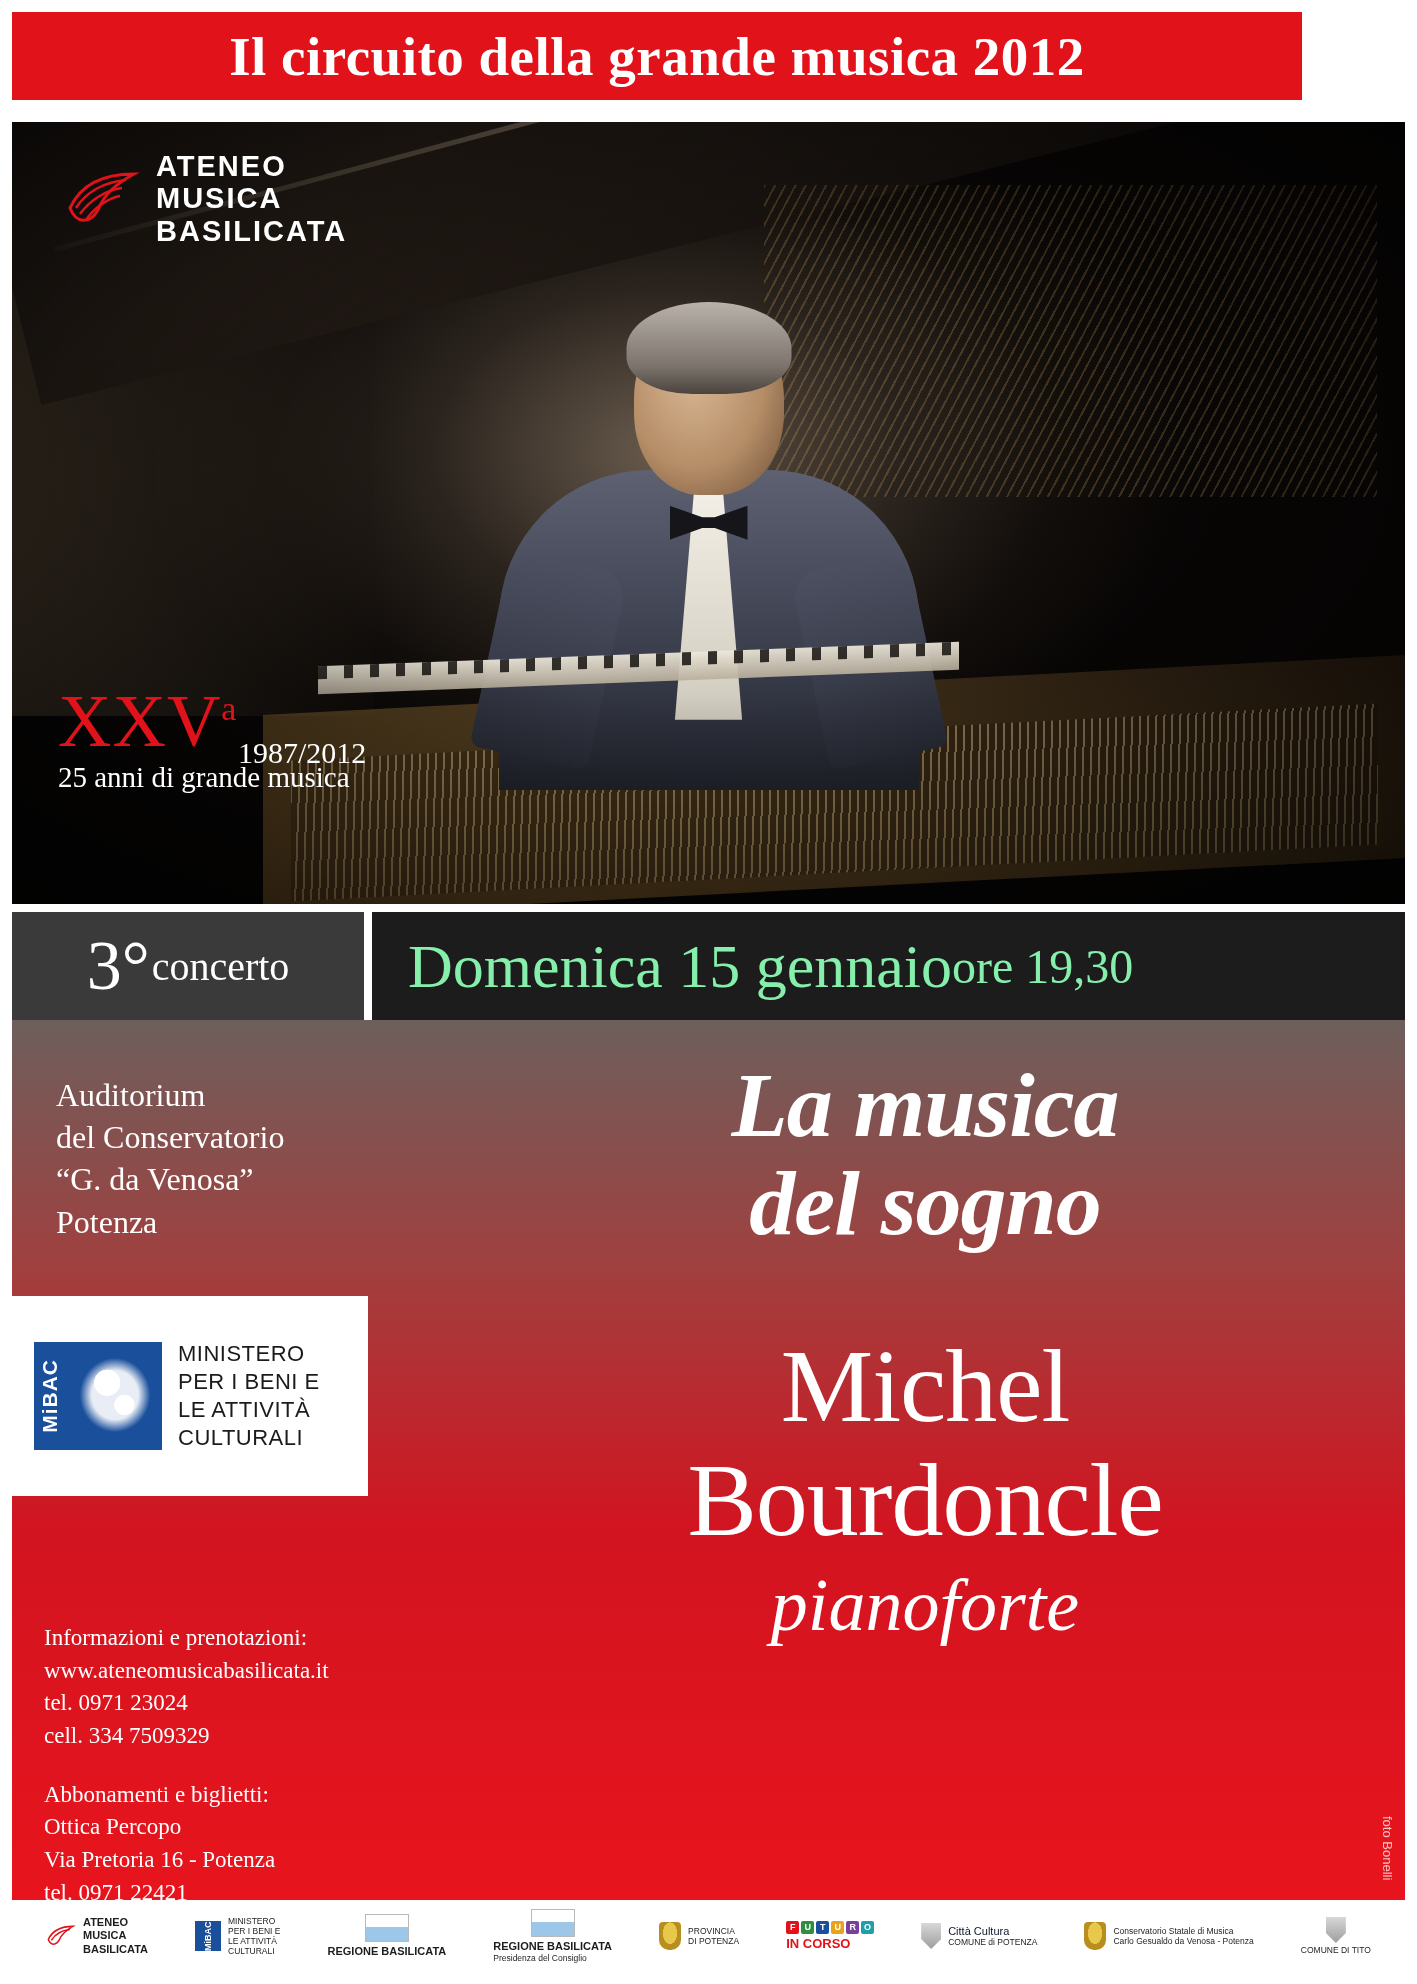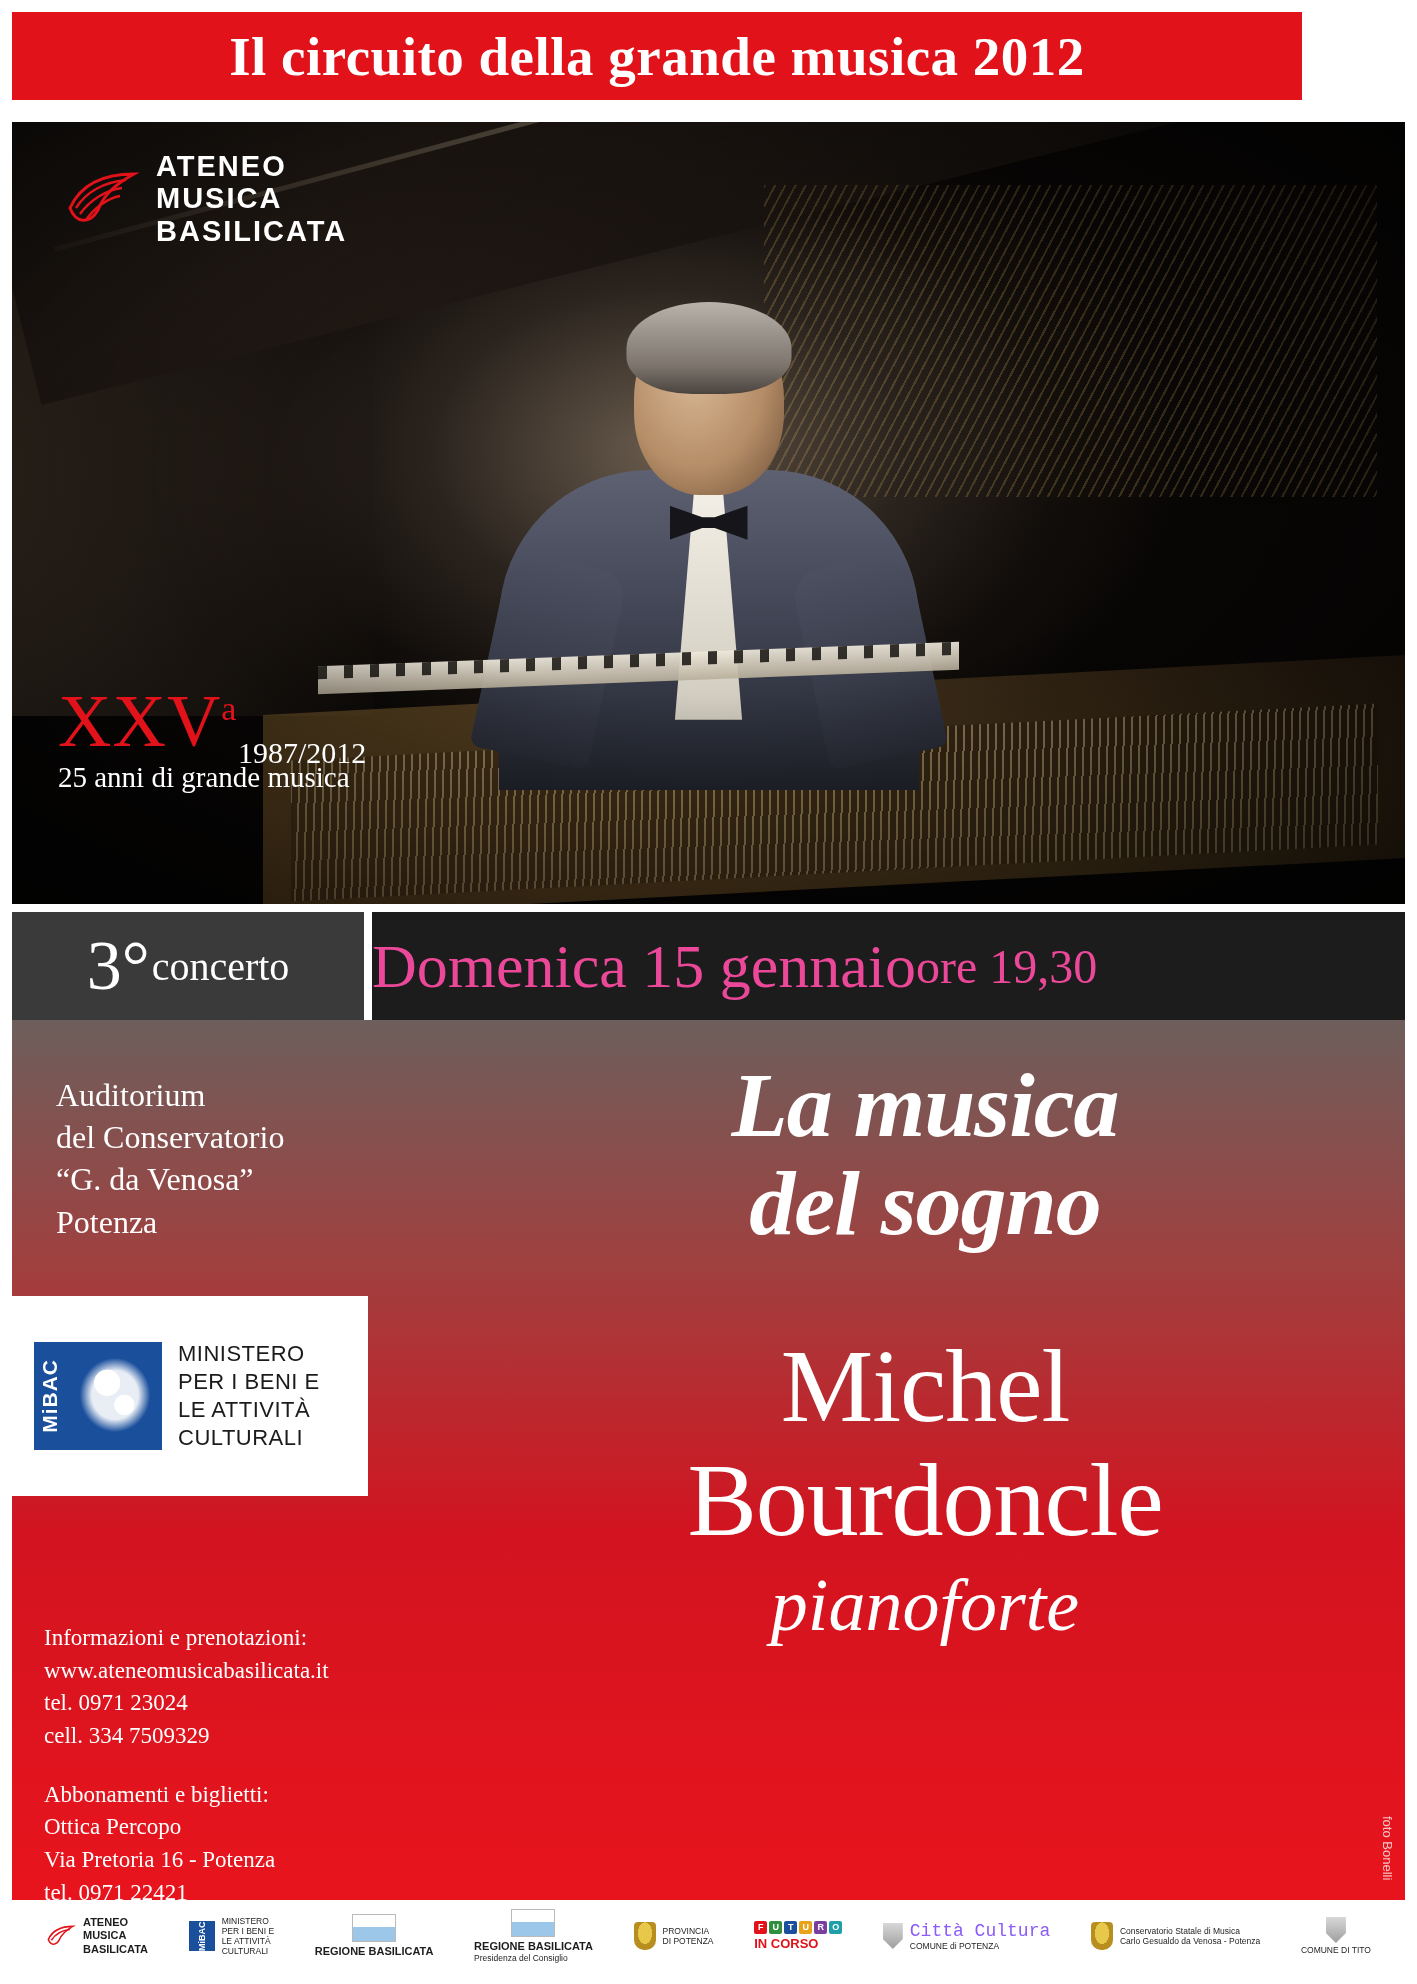--- a/index.html
+++ b/index.html
@@ -297,21 +297,22 @@
     font-size: 40px;
     font-family: "Liberation Serif", serif;
     margin-left: 2px;
   }
   .concert-date {
     flex: 1;
     margin-left: 8px;
     background: #1c1c1c;
     display: flex;
     align-items: center;
-    color: #ec4899;
+    padding-left: 36px;
+    color: #86efac;
   }
   .concert-date .d1 {
     font-size: 62px;
     font-family: "Liberation Serif", serif;
   }
   .concert-date .d2 {
     font-size: 48px;
     font-family: "Liberation Serif", serif;
   }
 
@@ -486,21 +487,21 @@
   .f-blocks {
     display: flex; gap: 2px;
   }
   .f-blocks span {
     display: inline-block; width: 13px; height: 13px; border-radius: 2px;
     font-size: 9px; color: #fff; text-align: center; line-height: 13px;
     font-family: "Liberation Sans", sans-serif; font-weight: bold;
   }
   .f-incorso { font-size: 13px; font-weight: bold; color: #e1121a; }
   .f-city {
-    font-family: Liberation Mono, monospace; font-size: 18px; color: #8b5cf6;
+    font-family: Liberation Sans, sans-serif; font-size: 11px; color: #0f172a;
   }
   .f-shield {
     width: 20px; height: 26px;
     background: linear-gradient(180deg, #d8d8d8, #9e9e9e);
     clip-path: polygon(0 0, 100% 0, 100% 62%, 50% 100%, 0 62%);
   }
 </style>
 </head>
 <body>
 

